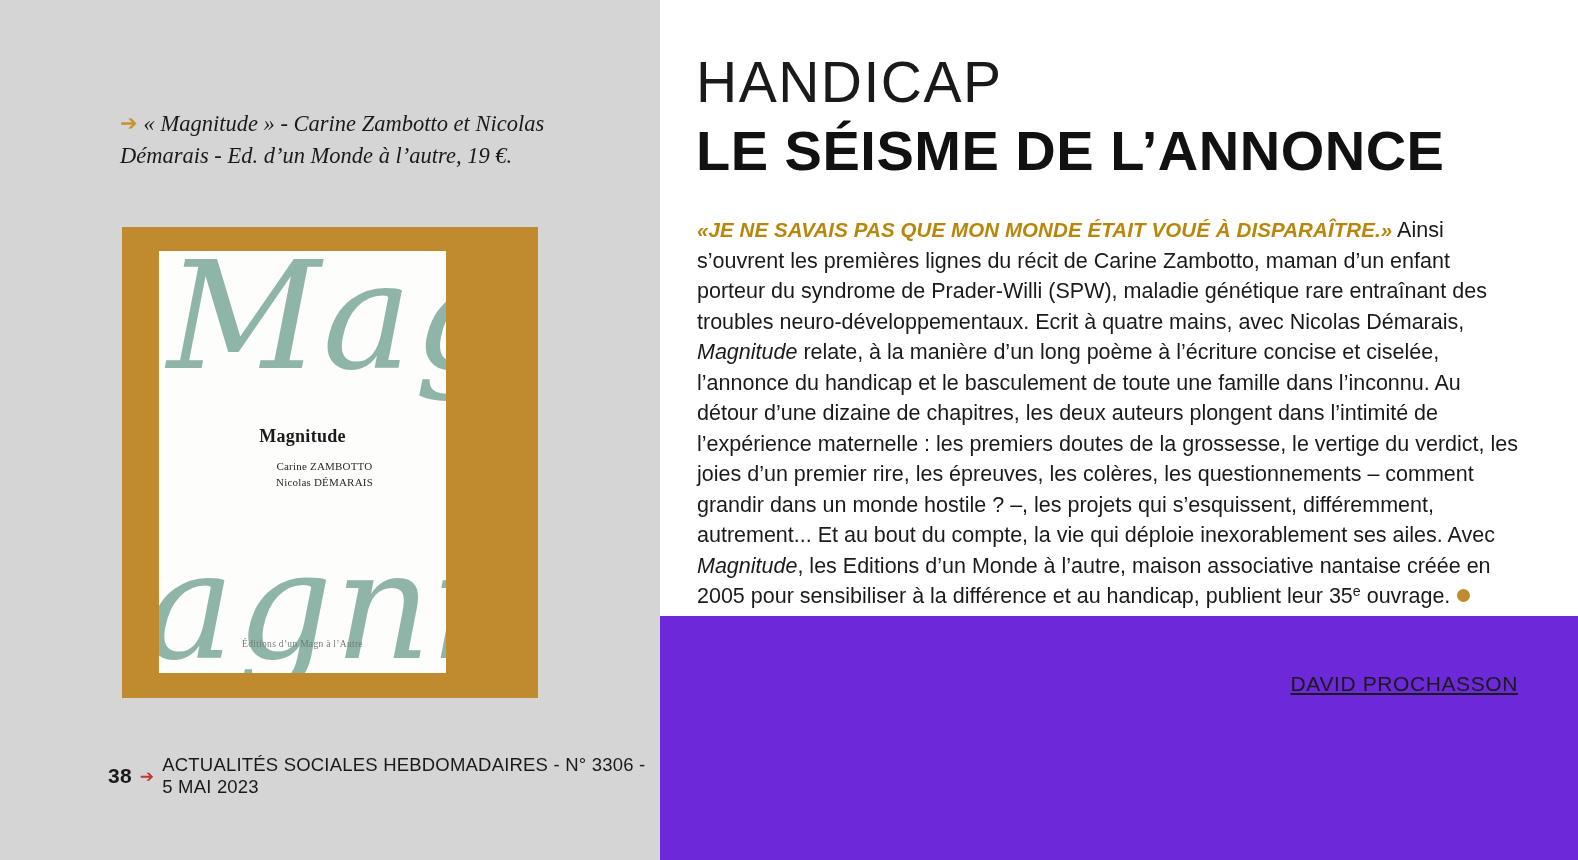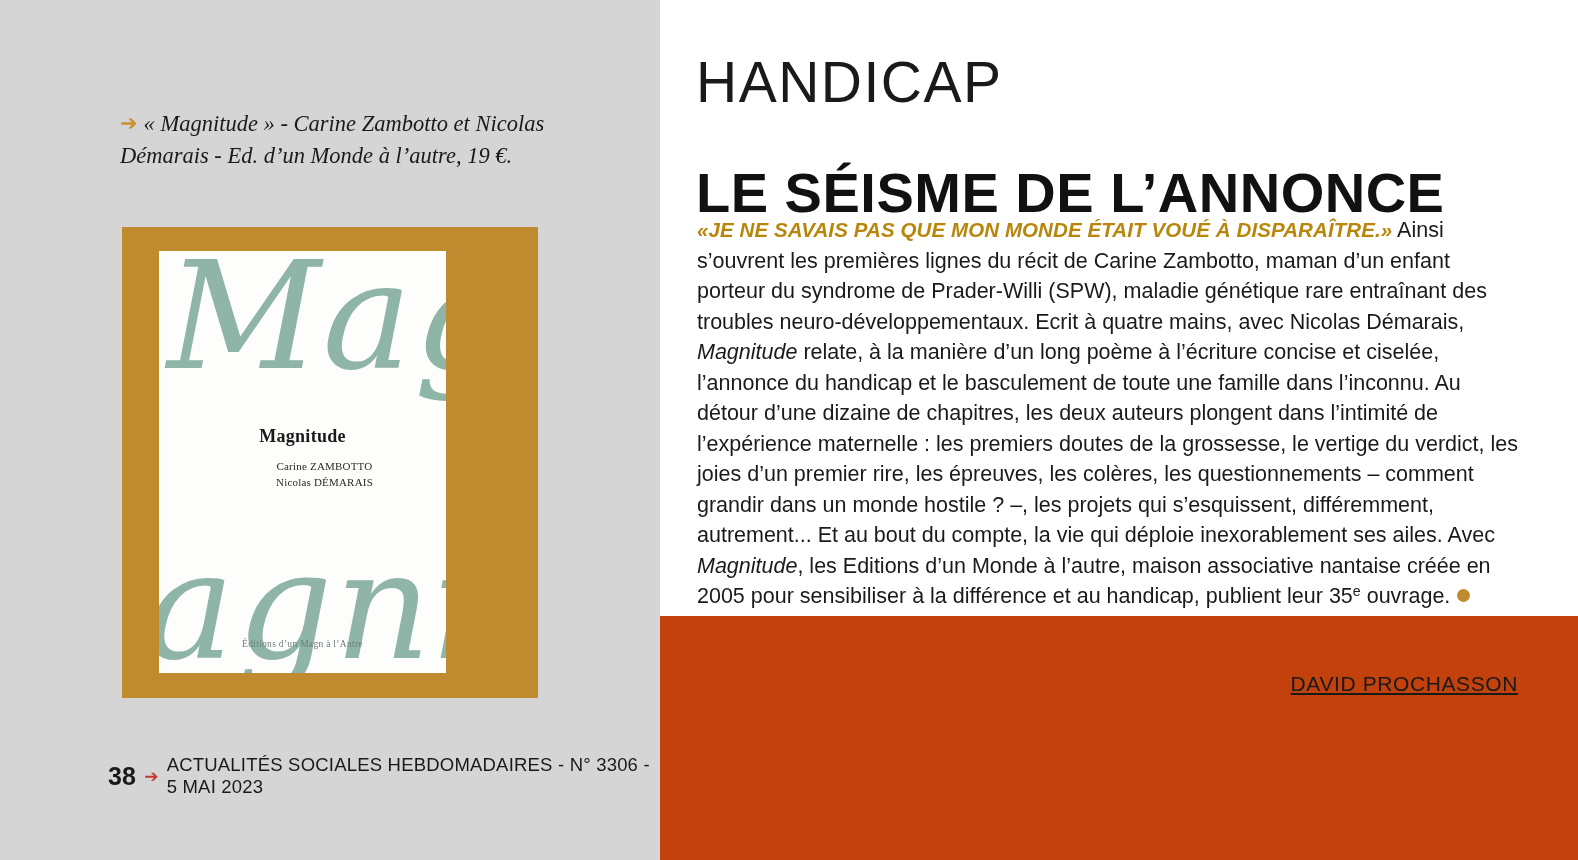--- a/index.html
+++ b/index.html
@@ -10,21 +10,21 @@
     width: 1578px;
     height: 860px;
     background: #ffffff;
     font-family: "Liberation Sans", sans-serif;
     overflow: hidden;
   }
   .page {
     position: relative;
     width: 1578px;
     height: 860px;
-    background: #c2410c;
+    background: #6d28d9;
   }
   
   .left-col {
     position: absolute;
     left: 0;
     top: 0;
     width: 660px;
     height: 860px;
     background: #d5d5d5;
   }
@@ -125,21 +125,21 @@
     bottom: 62px;
     display: flex;
     align-items: center;
     font-size: 18.5px;
     letter-spacing: 0.2px;
   }
   .footer .page-num {
     font-weight: bold;
     color: #1a1a1a;
     margin-right: 8px;
-    font-size: 25px;
+    font-size: 21px;
   }
   .footer .foot-arrow {
     color: #c0392b;
     margin-right: 8px;
     font-size: 17px;
     vertical-align: 1px;
   }
   .footer .foot-text {
     color: #1a1a1a;
   }
@@ -165,21 +165,20 @@
   .headline {
     position: absolute;
     left: 36px;
     top: 122px;
     font-size: 56px;
     font-weight: bold;
     letter-spacing: 0.5px;
     color: #111111;
     line-height: 1.05;
     white-space: nowrap;
-    margin-top: 42px;
   }
   .body-block {
     position: absolute;
     left: 37px;
     top: 215px;
     width: 826px;
     font-size: 21.5px;
     line-height: 1.42;
     color: #1a1a1a;
     text-align: left;

